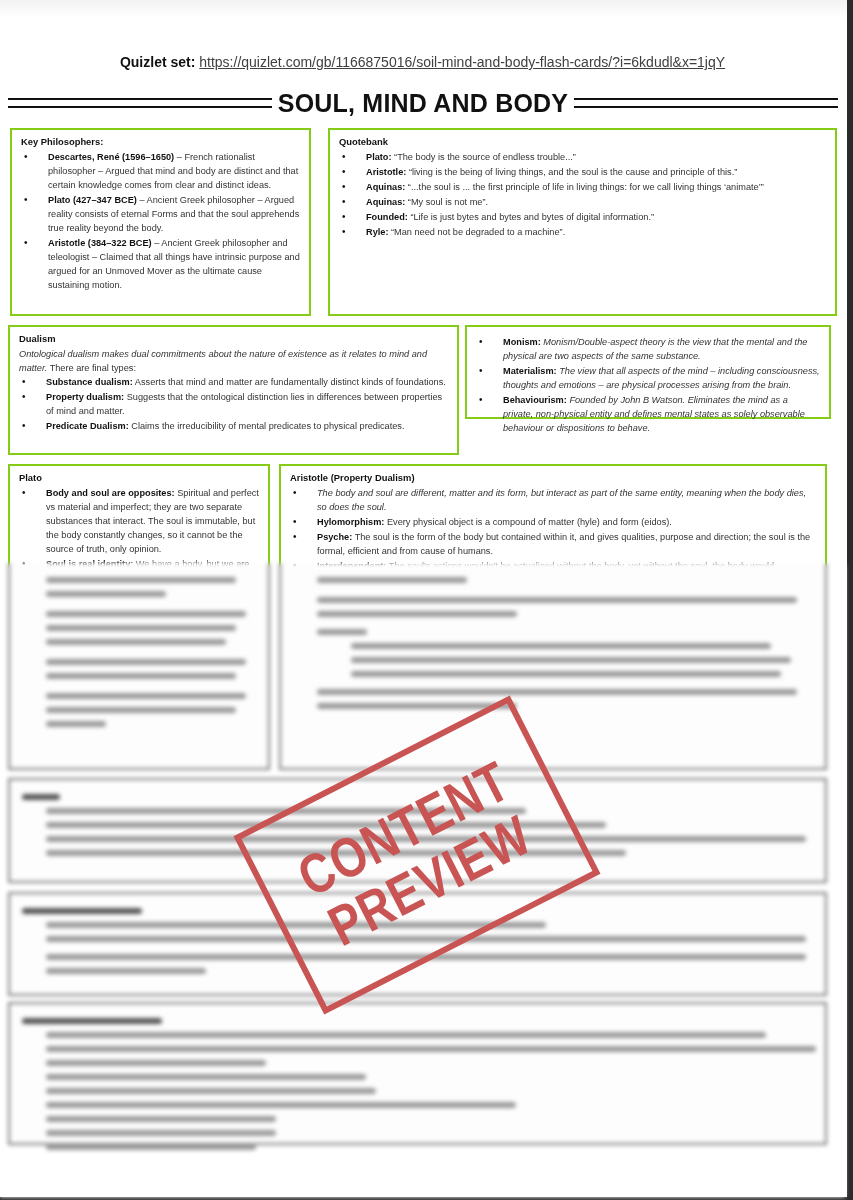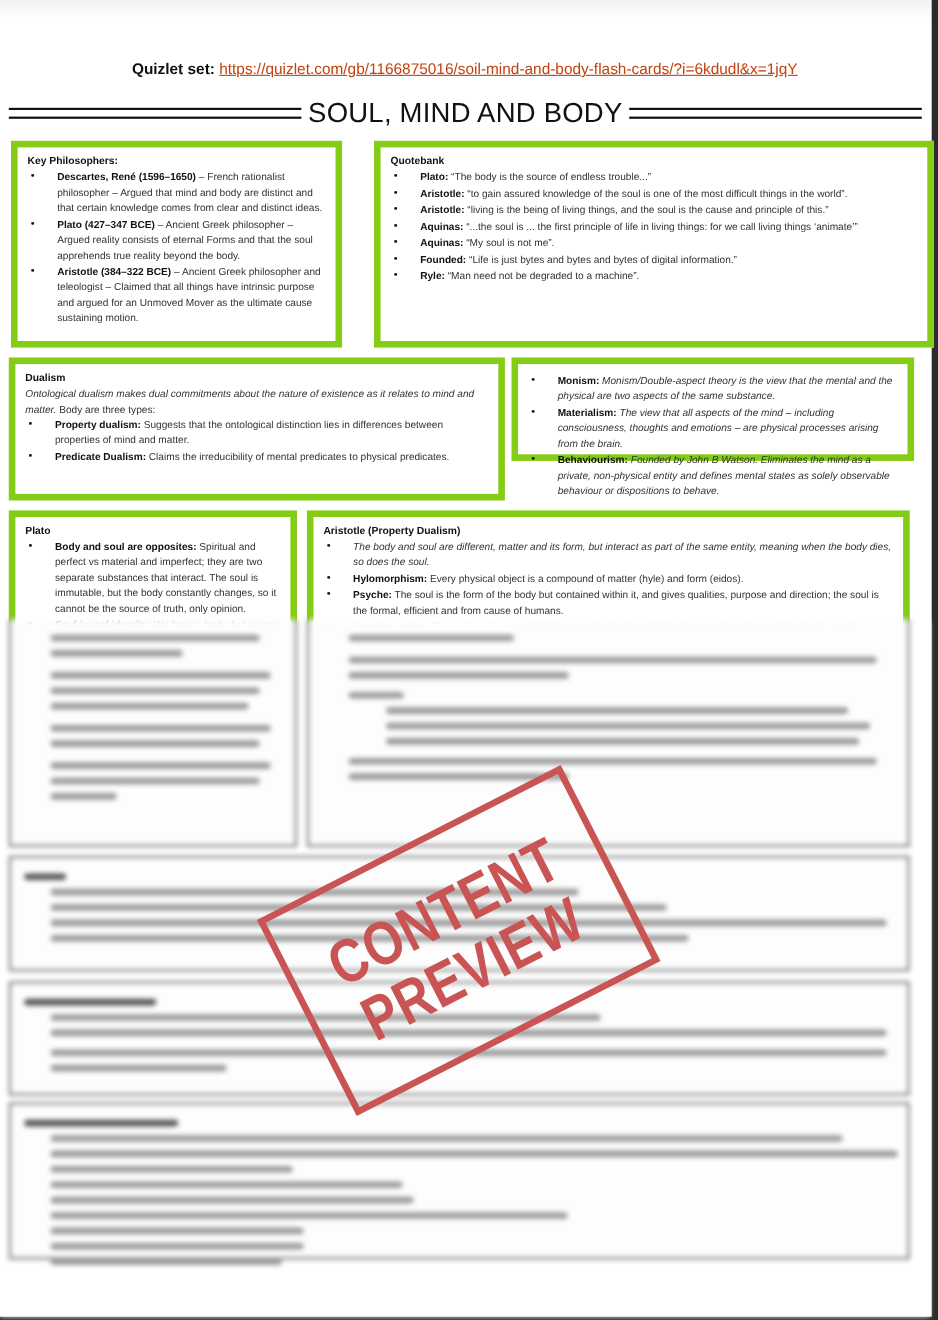--- a/index.html
+++ b/index.html
@@ -3,27 +3,27 @@
 <meta charset="utf-8">
 <style>
   * { box-sizing: border-box; margin: 0; padding: 0; }
   html, body { width: 853px; height: 1200px; background: #ffffff; overflow: hidden; }
   body { position: relative; font-family: "Liberation Sans", sans-serif; color: #222; }
   .topfade { position: absolute; left: 0; top: 0; width: 853px; height: 18px; background: linear-gradient(#f2f2f2, #ffffff); }
   .page-border-right { position: absolute; right: 0; top: 0; width: 6px; height: 1200px; background: #2b2b2b; }
   .page-border-bottom { position: absolute; left: 0; bottom: 0; width: 853px; height: 3px; background: #2b2b2b; }
 
   .quizlet { position: absolute; top: 54px; left: 0; width: 845px; text-align: center; font-size: 14px; font-weight: bold; color: #111; }
-  .quizlet a { font-weight: normal; color: #c2410c; text-decoration: underline; }
+  .quizlet a { font-weight: normal; color: #404040; text-decoration: underline; }
 
   .title-row { position: absolute; top: 86px; left: 8px; width: 830px; height: 34px; display: flex; align-items: center; }
   .title-line { flex: 1; height: 10px; border-top: 2px solid #111; border-bottom: 2px solid #111; }
-  .title { padding: 0 6px; font-size: 25px; font-weight: normal; color: #111; letter-spacing: 0.2px; white-space: nowrap; }
+  .title { padding: 0 6px; font-size: 25px; font-weight: bold; color: #111; letter-spacing: 0.2px; white-space: nowrap; }
 
-  .box { position: absolute; border: 6px solid #84cc16; background: #fff; padding: 5px 9px; font-size: 9.2px; line-height: 14px; }
+  .box { position: absolute; border: 2px solid #84cc16; background: #fff; padding: 5px 9px; font-size: 9.2px; line-height: 14px; }
   .box h3 { font-size: 9.4px; font-weight: bold; color: #111; margin-bottom: 1px; }
   .box ul { list-style: none; }
   .box li { position: relative; padding-left: 27px; margin-bottom: 1px; }
   .box li::before { content: "\2022"; position: absolute; left: 3px; top: 0; font-size: 10px; color: #111; }
   .box b { color: #111; }
   .box i { font-style: italic; }
   .txt { color: #333; }
 
   .blurzone { position: absolute; left: 0; top: 565px; width: 845px; height: 632px; filter: blur(2.2px); background: #fff; }
   .bbox { position: absolute; border: 2px solid #777; background: #fdfdfd; padding: 6px 12px; }
@@ -54,37 +54,37 @@
 
 <div class="box" style="left:10px; top:128px; width:301px; height:188px;">
   <h3>Key Philosophers:</h3>
   <ul>
     <li><b>Descartes, René (1596–1650)</b><span class="txt"> – French rationalist philosopher – Argued that mind and body are distinct and that certain knowledge comes from clear and distinct ideas.</span></li>
     <li><b>Plato (427–347 BCE)</b><span class="txt"> – Ancient Greek philosopher – Argued reality consists of eternal Forms and that the soul apprehends true reality beyond the body.</span></li>
     <li><b>Aristotle (384–322 BCE)</b><span class="txt"> – Ancient Greek philosopher and teleologist – Claimed that all things have intrinsic purpose and argued for an Unmoved Mover as the ultimate cause sustaining motion.</span></li>
   </ul>
 </div>
 
-<div class="box" style="left:340px; top:128px; width:509px; height:188px;">
+<div class="box" style="left:328px; top:128px; width:509px; height:188px;">
   <h3>Quotebank</h3>
   <ul>
     <li><b>Plato:</b><span class="txt"> “The body is the source of endless trouble...”</span></li>
-    <li><b>Aristotle:</b><span class="txt"> “to gain assured knowledge of the soul is one of the most difficult things in the world”.</span></li>
     <li><b>Aristotle:</b><span class="txt"> “living is the being of living things, and the soul is the cause and principle of this.”</span></li>
     <li><b>Aquinas:</b><span class="txt"> “...the soul is ... the first principle of life in living things: for we call living things ‘animate’”</span></li>
     <li><b>Aquinas:</b><span class="txt"> “My soul is not me”.</span></li>
     <li><b>Founded:</b><span class="txt"> “Life is just bytes and bytes and bytes of digital information.”</span></li>
     <li><b>Ryle:</b><span class="txt"> “Man need not be degraded to a machine”.</span></li>
   </ul>
 </div>
 
 <div class="box" style="left:8px; top:325px; width:451px; height:130px;">
   <h3>Dualism</h3>
-  <p class="txt"><i>Ontological dualism makes dual commitments about the nature of existence as it relates to mind and matter.</i><span> Body are three types:</span></p>
+  <p class="txt"><i>Ontological dualism makes dual commitments about the nature of existence as it relates to mind and matter.</i><span> There are final types:</span></p>
   <ul>
+    <li><b>Substance dualism:</b><span class="txt"> Asserts that mind and matter are fundamentally distinct kinds of foundations.</span></li>
     <li><b>Property dualism:</b><span class="txt"> Suggests that the ontological distinction lies in differences between properties of mind and matter.</span></li>
     <li><b>Predicate Dualism:</b><span class="txt"> Claims the irreducibility of mental predicates to physical predicates.</span></li>
   </ul>
 </div>
 
 <div class="box" style="left:465px; top:325px; width:366px; height:94px; padding-top:8px;">
   <ul>
     <li><b>Monism:</b><i class="txt"> Monism/Double-aspect theory is the view that the mental and the physical are two aspects of the same substance.</i></li>
     <li><b>Materialism:</b><i class="txt"> The view that all aspects of the mind – including consciousness, thoughts and emotions – are physical processes arising from the brain.</i></li>
     <li><b>Behaviourism:</b><i class="txt"> Founded by John B Watson. Eliminates the mind as a private, non-physical entity and defines mental states as solely observable behaviour or dispositions to behave.</i></li>

